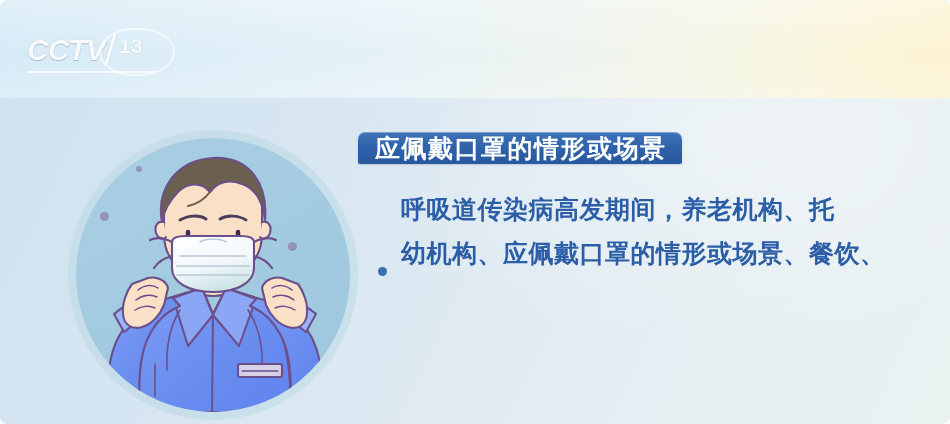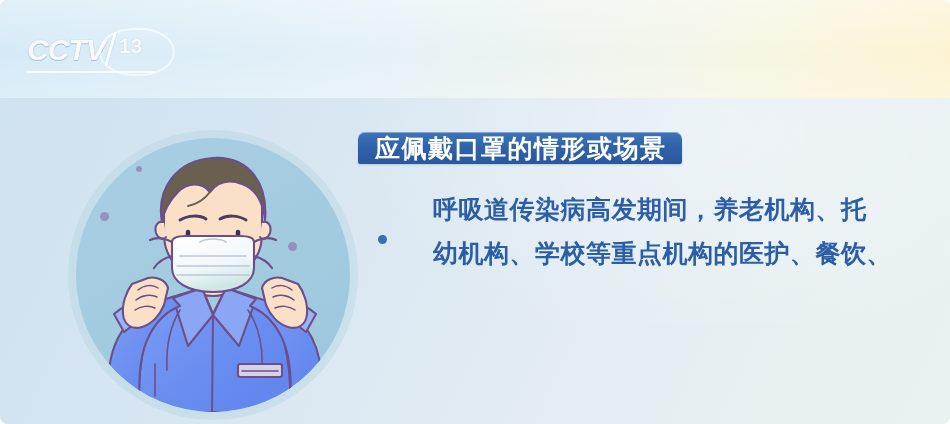--- a/index.html
+++ b/index.html
@@ -215,21 +215,21 @@
     font-family: "DejaVu Sans", "Liberation Sans", sans-serif;
     white-space: nowrap;
   }
 
   
   .bullet-block {
     position: absolute;
     left: 378px; top: 188px;
     width: 520px;
   }
-  .bullet-row { display: flex; align-items: center; gap: 32px; }
+  .bullet-row { display: flex; align-items: flex-end; }
   .bullet-dot {
     flex: 0 0 auto;
     width: 9px; height: 9px;
     border-radius: 50%;
     background: #3a6fb0;
     margin-top: 15px;
     margin-right: 14px;
   }
   .bullet-lines { flex: 1 1 auto; }
   .body-line {
@@ -356,18 +356,18 @@
 
   <div class="title-banner">
     <span class="title-text">应佩戴口罩的情形或场景</span>
   </div>
 
   <div class="bullet-block">
     <div class="bullet-row">
       <div class="bullet-dot"></div>
       <div class="bullet-lines">
         <div class="body-line">呼吸道传染病高发期间，养老机构、托</div>
-        <div class="body-line">幼机构、学校等重点机构的医护、餐饮、</div>
+        <div class="body-line">幼机构、应佩戴口罩的情形或场景、餐饮、</div>
       </div>
     </div>
   </div>
 
 </div>
 
 </body></html>

